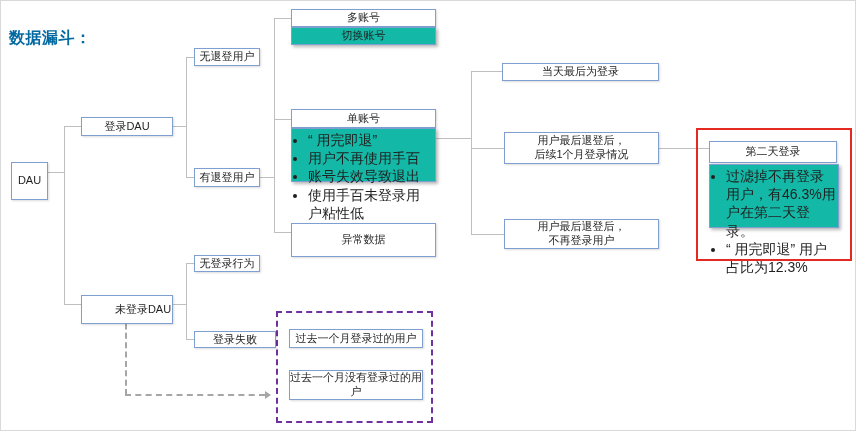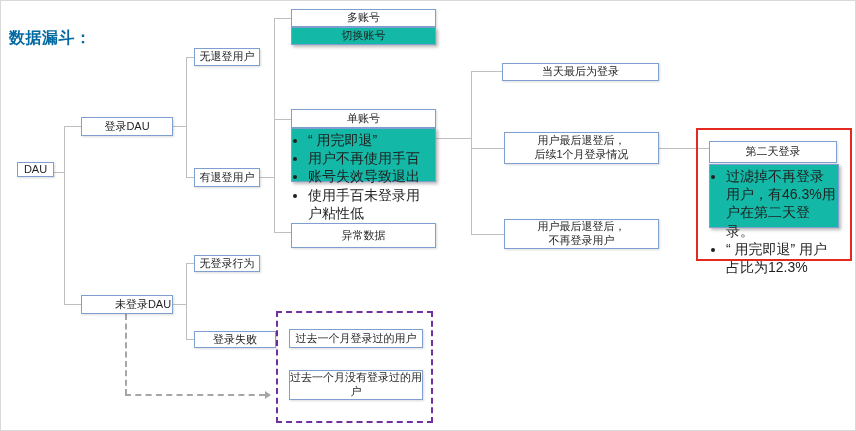--- a/index.html
+++ b/index.html
@@ -70,29 +70,29 @@
   <div class="hline" style="left:185px;top:262px;width:9px;"></div>
   <div class="hline" style="left:185px;top:338px;width:9px;"></div>
 
   <div class="vdash" style="left:124px;top:313px;height:81px;"></div>
   <div class="hdash" style="left:124px;top:393px;width:140px;"></div>
   <div class="arrow-right" style="left:264px;top:390px;"></div>
 
   <div class="frame red" style="left:695px;top:127px;width:156px;height:133px;"></div>
   <div class="frame purple" style="left:275px;top:310px;width:157px;height:112px;"></div>
 
-  <div class="node" style="left:16px;top:161px;width:37px;height:15px;">
+  <div class="node" style="left:10px;top:161px;width:37px;height:38px;">
     <span>DAU</span>
   </div>
 
   <div class="node" style="left:80px;top:116px;width:92px;height:19px;">
     <span>登录DAU</span>
   </div>
 
-  <div class="node" style="left:80px;top:294px;width:92px;height:19px;padding-left:32px;">
+  <div class="node" style="left:80px;top:294px;width:92px;height:29px;padding-left:32px;">
     <span>未登录DAU</span>
   </div>
 
   <div class="node" style="left:193px;top:47px;width:66px;height:18px;">
     <span>无退登用户</span>
   </div>
 
   <div class="node" style="left:193px;top:167px;width:66px;height:19px;">
     <span>有退登用户</span>
   </div>
@@ -109,21 +109,21 @@
   </div>
   <div class="node shaded notes" style="left:290px;top:127px;width:145px;height:54px;">
     <ul>
         <li>“ 用完即退”</li>
         <li>用户不再使用手百</li>
         <li>账号失效导致退出</li>
         <li>使用手百未登录用户粘性低</li>
       </ul>
   </div>
 
-  <div class="node" style="left:290px;top:222px;width:145px;height:25px;">
+  <div class="node" style="left:290px;top:222px;width:145px;height:34px;">
     <span>异常数据</span>
   </div>
 
   <div class="node" style="left:501px;top:62px;width:157px;height:18px;">
     <span>当天最后为登录</span>
   </div>
 
   <div class="node" style="left:503px;top:131px;width:155px;height:32px;">
     <span>用户最后退登后，</span>
     <span>后续1个月登录情况</span>

